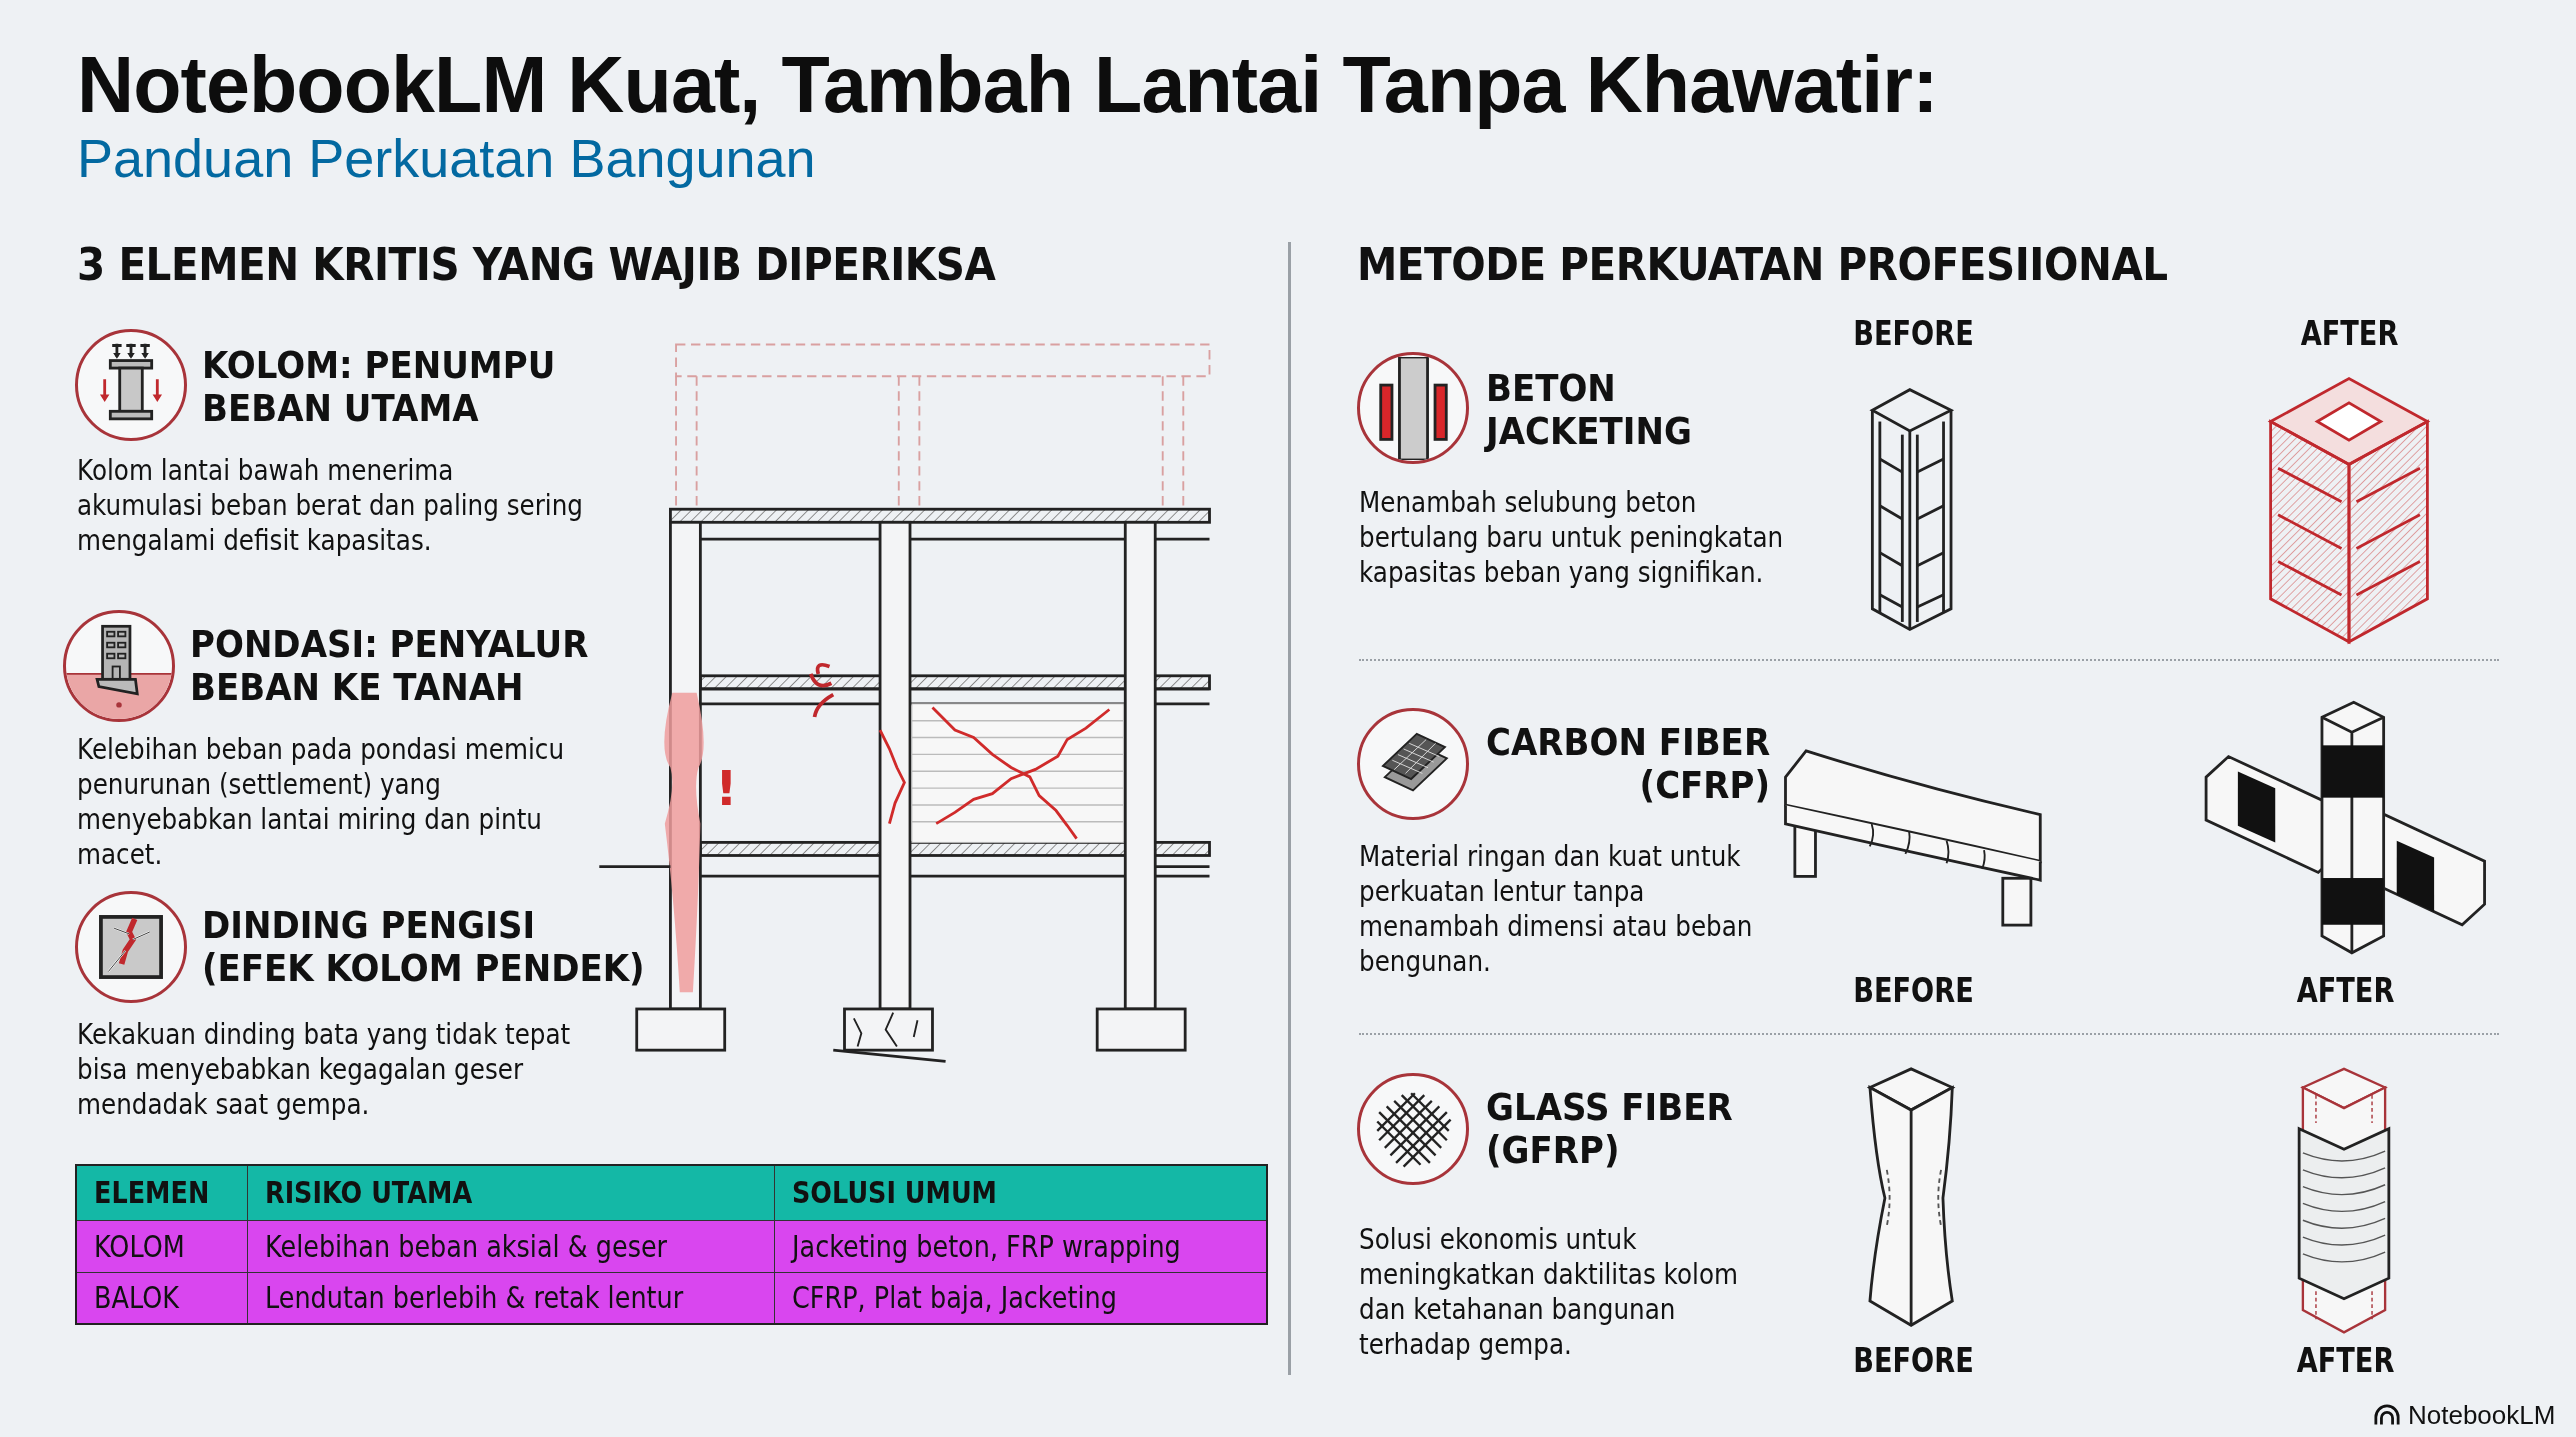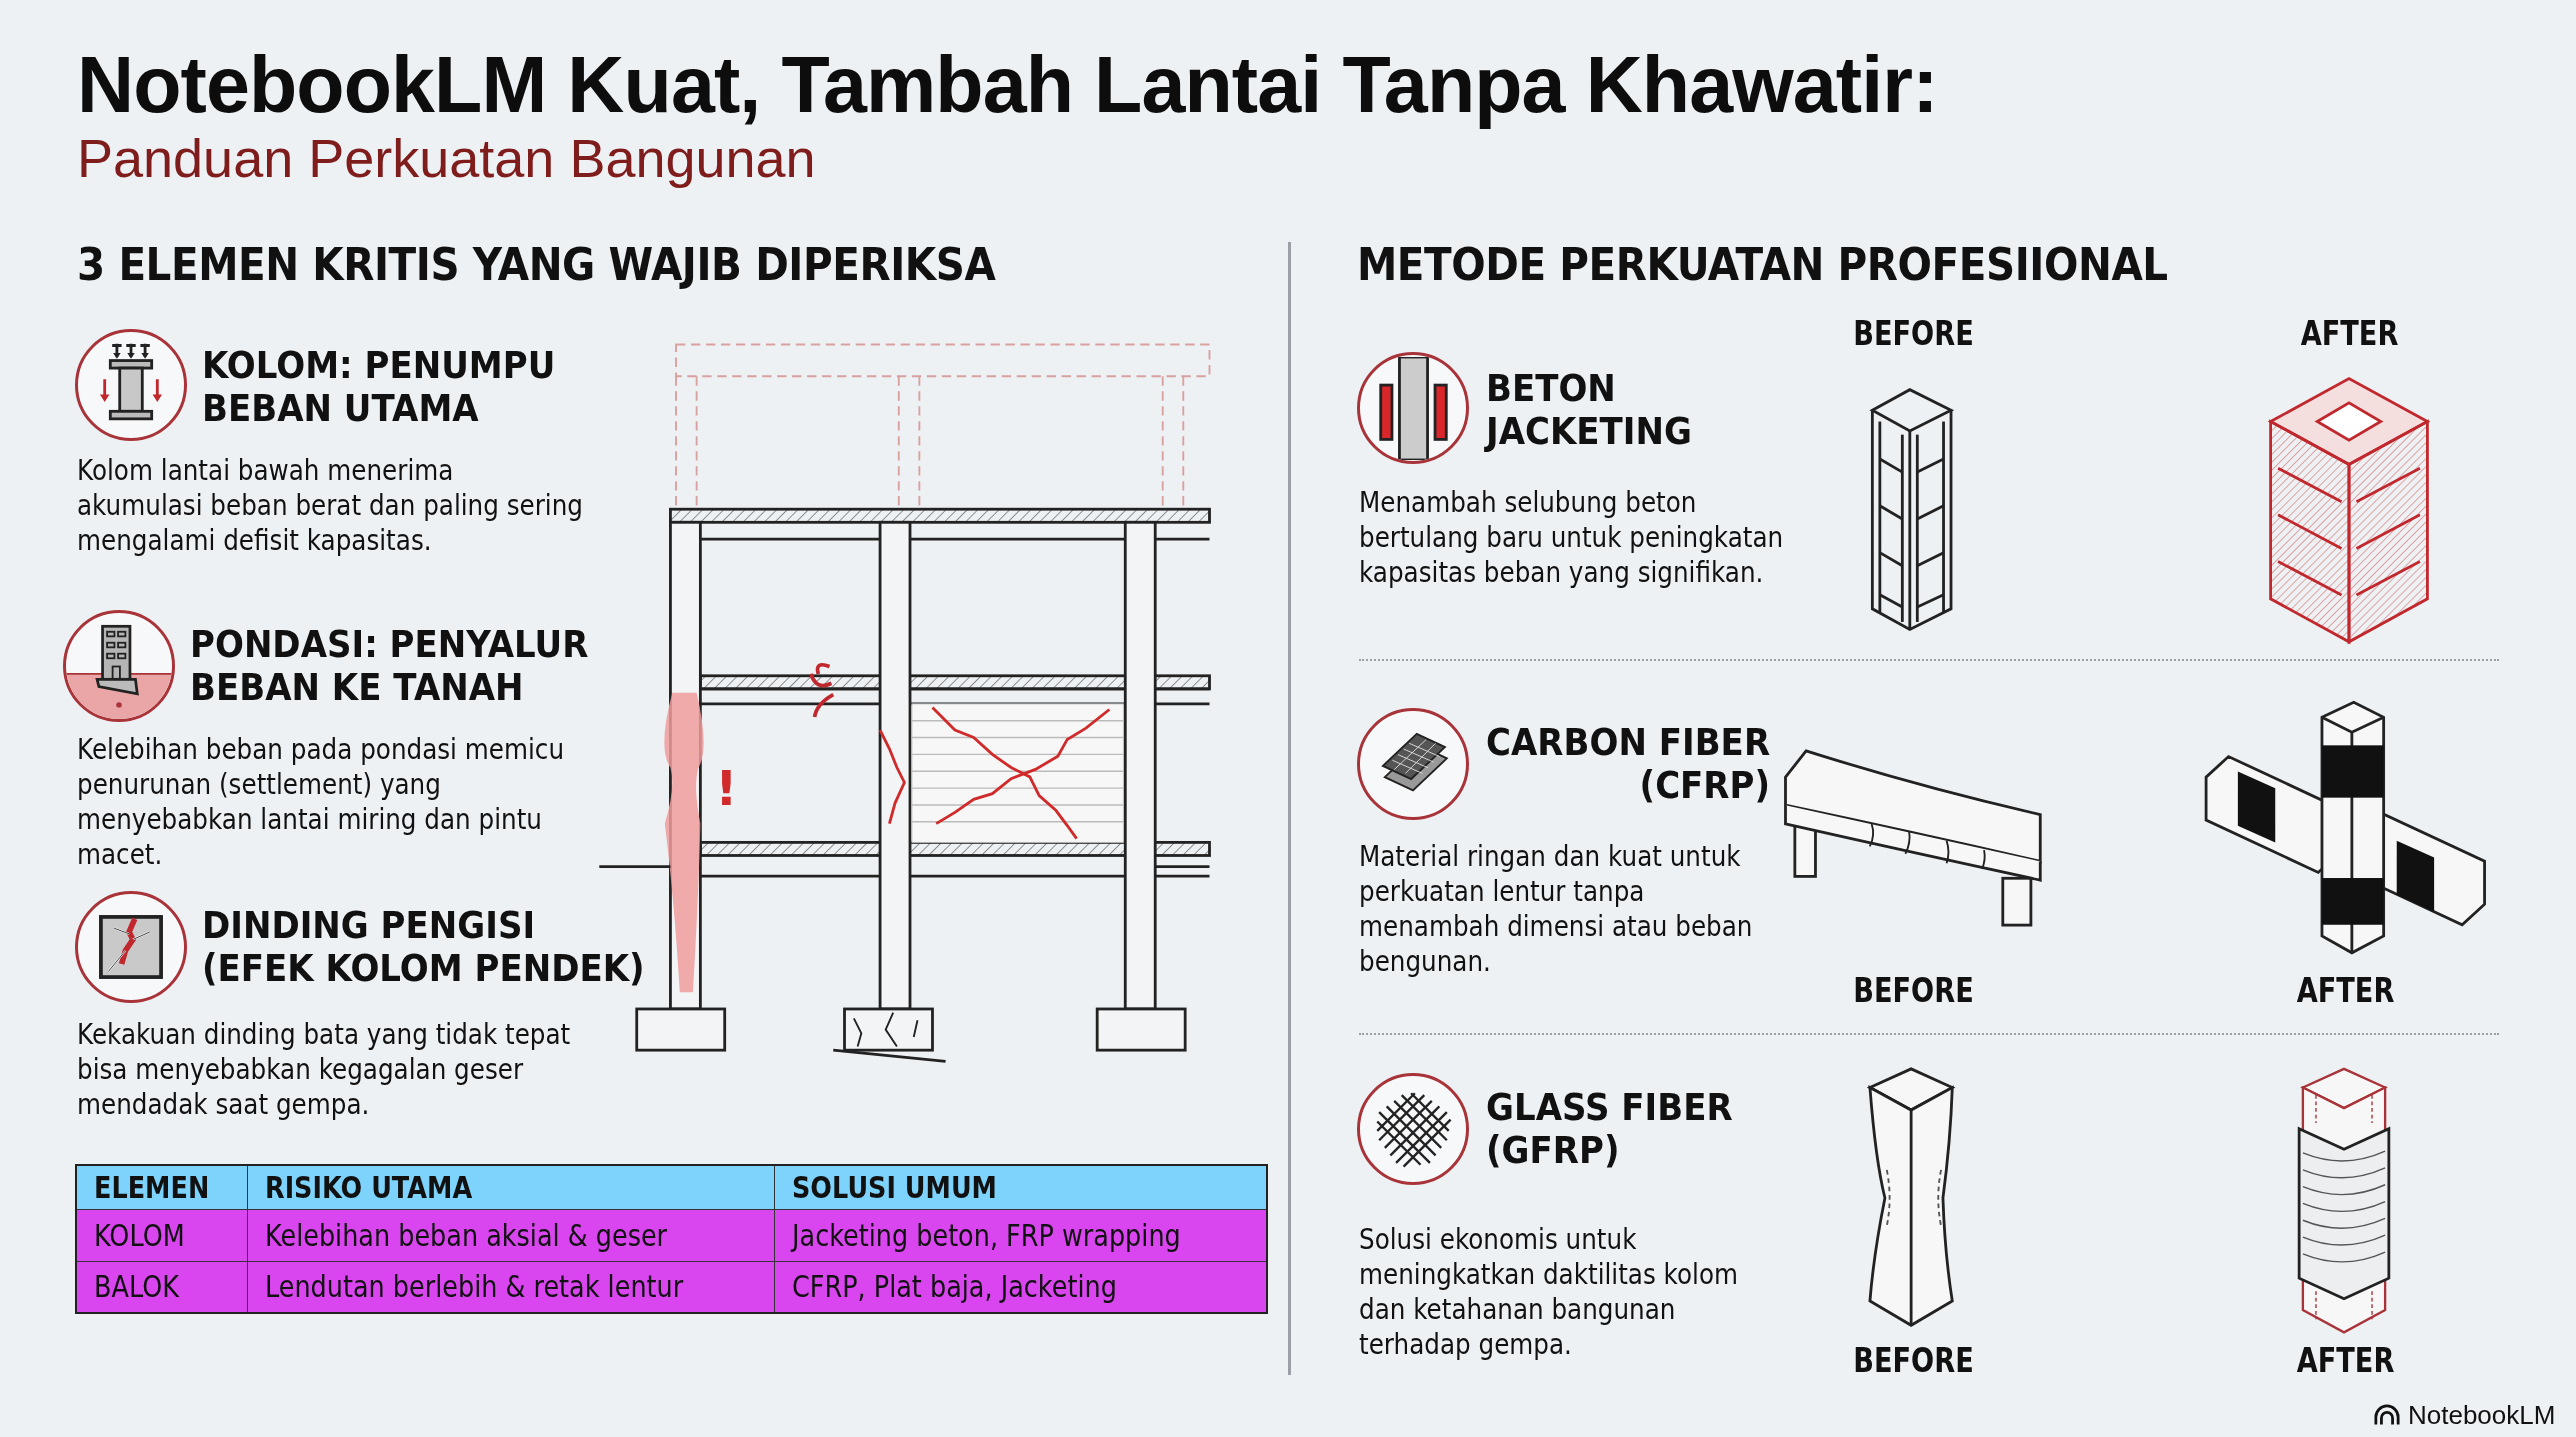--- a/index.html
+++ b/index.html
@@ -1,35 +1,35 @@
 <!DOCTYPE html>
 <html style="font-size:15px"><head>
 <meta charset="utf-8">
 <style>
   * { box-sizing: border-box; margin: 0; padding: 0; }
   html, body { width: 2576px; height: 1438px; background: #eef1f4; overflow: hidden; }
   body { position: relative; font-family: "Liberation Sans", "DejaVu Sans", sans-serif; color: #111; }
   .abs { position: absolute; }
 
   .title { left: 77px; top: 39px; font-size: 79px; font-weight: 700; letter-spacing: -0.9px; color: #0d0d0d; white-space: nowrap; }
-  .subtitle { left: 77px; top: 127px; font-size: 54px; color: #7f1d1d; white-space: nowrap; }
+  .subtitle { left: 77px; top: 127px; font-size: 54px; color: #0369a1; white-space: nowrap; }
 
   .section-h { font-size: 45px; font-weight: 700; color: #111; letter-spacing: -0.5px; white-space: nowrap; font-family: "DejaVu Sans", sans-serif; transform: scaleX(0.9); transform-origin: left center; }
 
   .vdivider { left: 1288px; top: 242px; width: 2.8px; height: 1133px; background: #9aa0a6; }
 
   .icon-circle { width: 112px; height: 112px; border: 3.7px solid #a8343a; border-radius: 50%; background: #f7f8f9; overflow: hidden; display: flex; align-items: center; justify-content: center; }
 
   .item-h { font-size: 37px; font-weight: 700; line-height: 43px; color: #111; white-space: nowrap; font-family: "DejaVu Sans", sans-serif; transform: scaleX(0.92); transform-origin: left center; }
   .item-body { font-size: 29px; line-height: 35px; color: #111; font-family: "DejaVu Sans", sans-serif; transform: scaleX(0.85); transform-origin: left top; white-space: nowrap; }
   .item-body span { display: block; }
 
   table.risk { position: absolute; left: 75px; top: 1164px; width: 1148px; border-collapse: collapse; border: 2.8px solid #222; font-family: "DejaVu Sans", sans-serif; }
   table.risk th, table.risk td { border: 1.9px solid #333; text-align: left; padding: 0 17px; height: 52px; white-space: nowrap; }
-  table.risk th { background: #7dd3fc; font-size: 30px; font-weight: 700; height: 44px; }
+  table.risk th { background: #14b8a6; font-size: 30px; font-weight: 700; height: 55px; }
   table.risk td { background: #d946ef; font-size: 30px; }
   table.risk .c1 { width: 234px; }
   table.risk .c2 { width: 479px; }
   .cell-inner { display: inline-block; transform: scaleX(0.85); transform-origin: left center; }
 
   .dotted { height: 0; border-top: 2.8px dotted #9aa0a6; }
   .ba-label { font-size: 34px; font-weight: 700; font-family: "DejaVu Sans", sans-serif; transform: scaleX(0.8); transform-origin: center; text-align: center; width: 187px; }
 
   .brand { right: 20.6px; bottom: 7.5px; font-size: 26px; display: flex; align-items: center; gap: 7.5px; color: #111; }
 </style>

